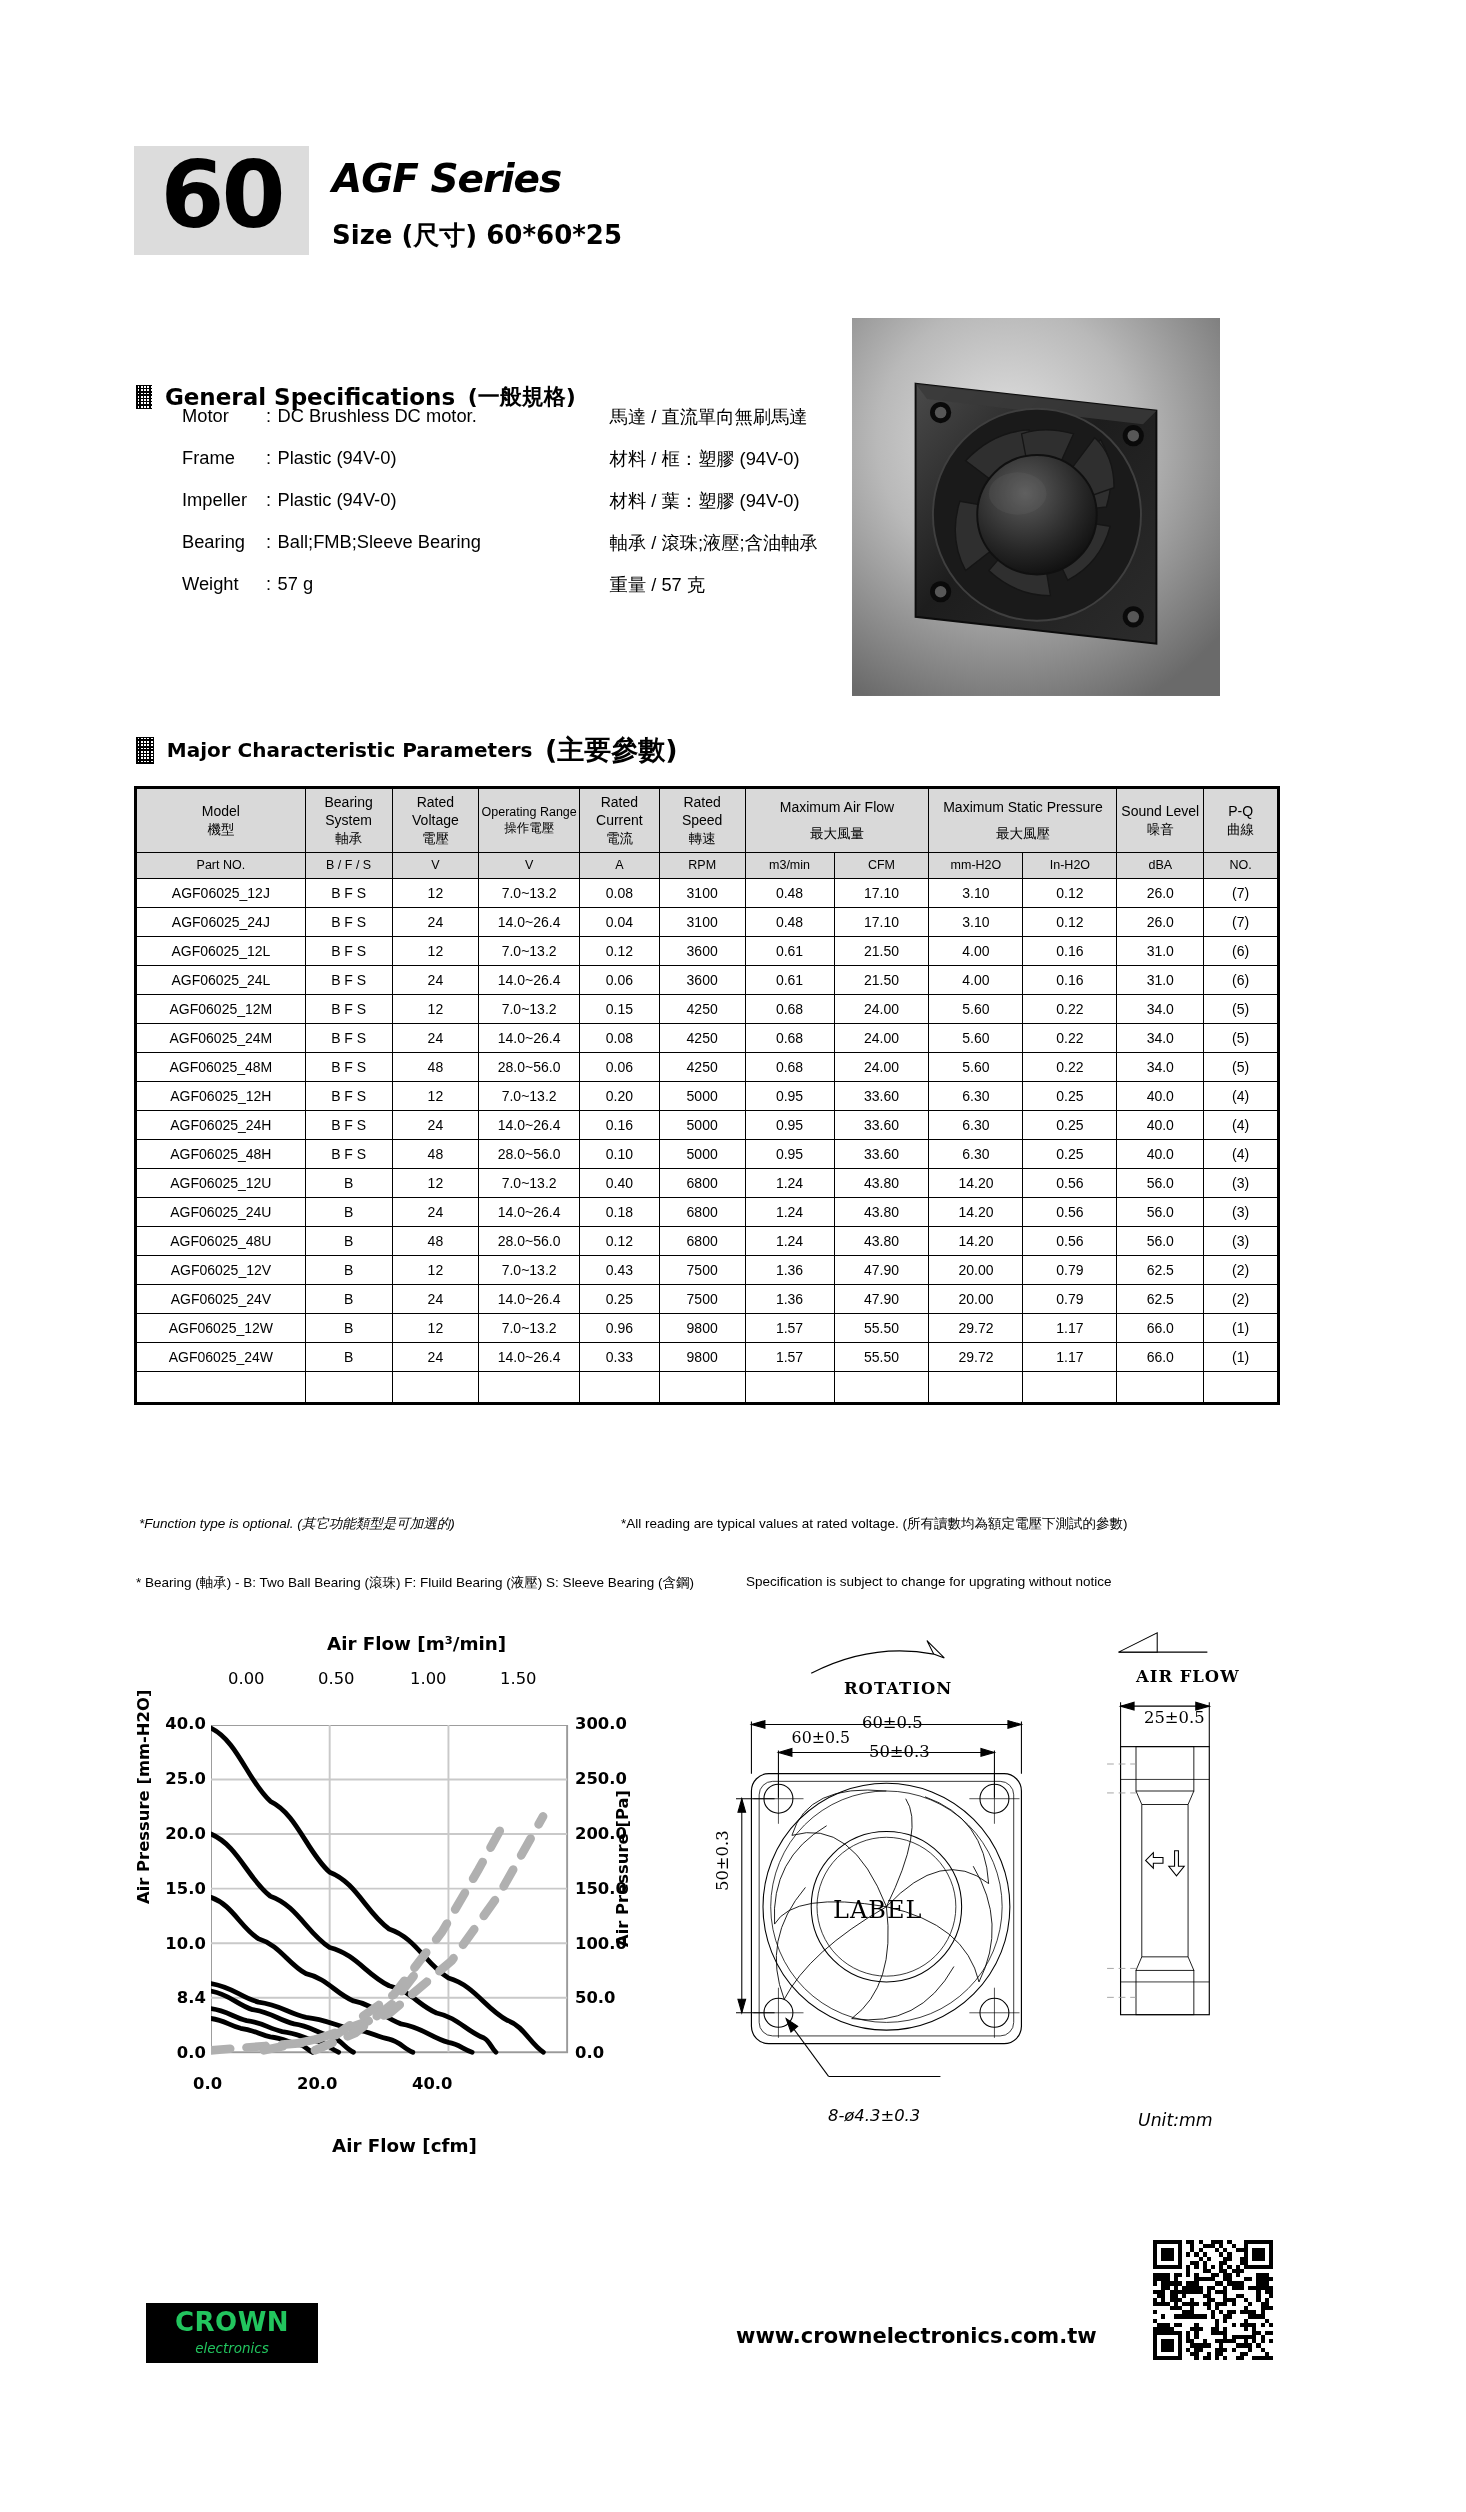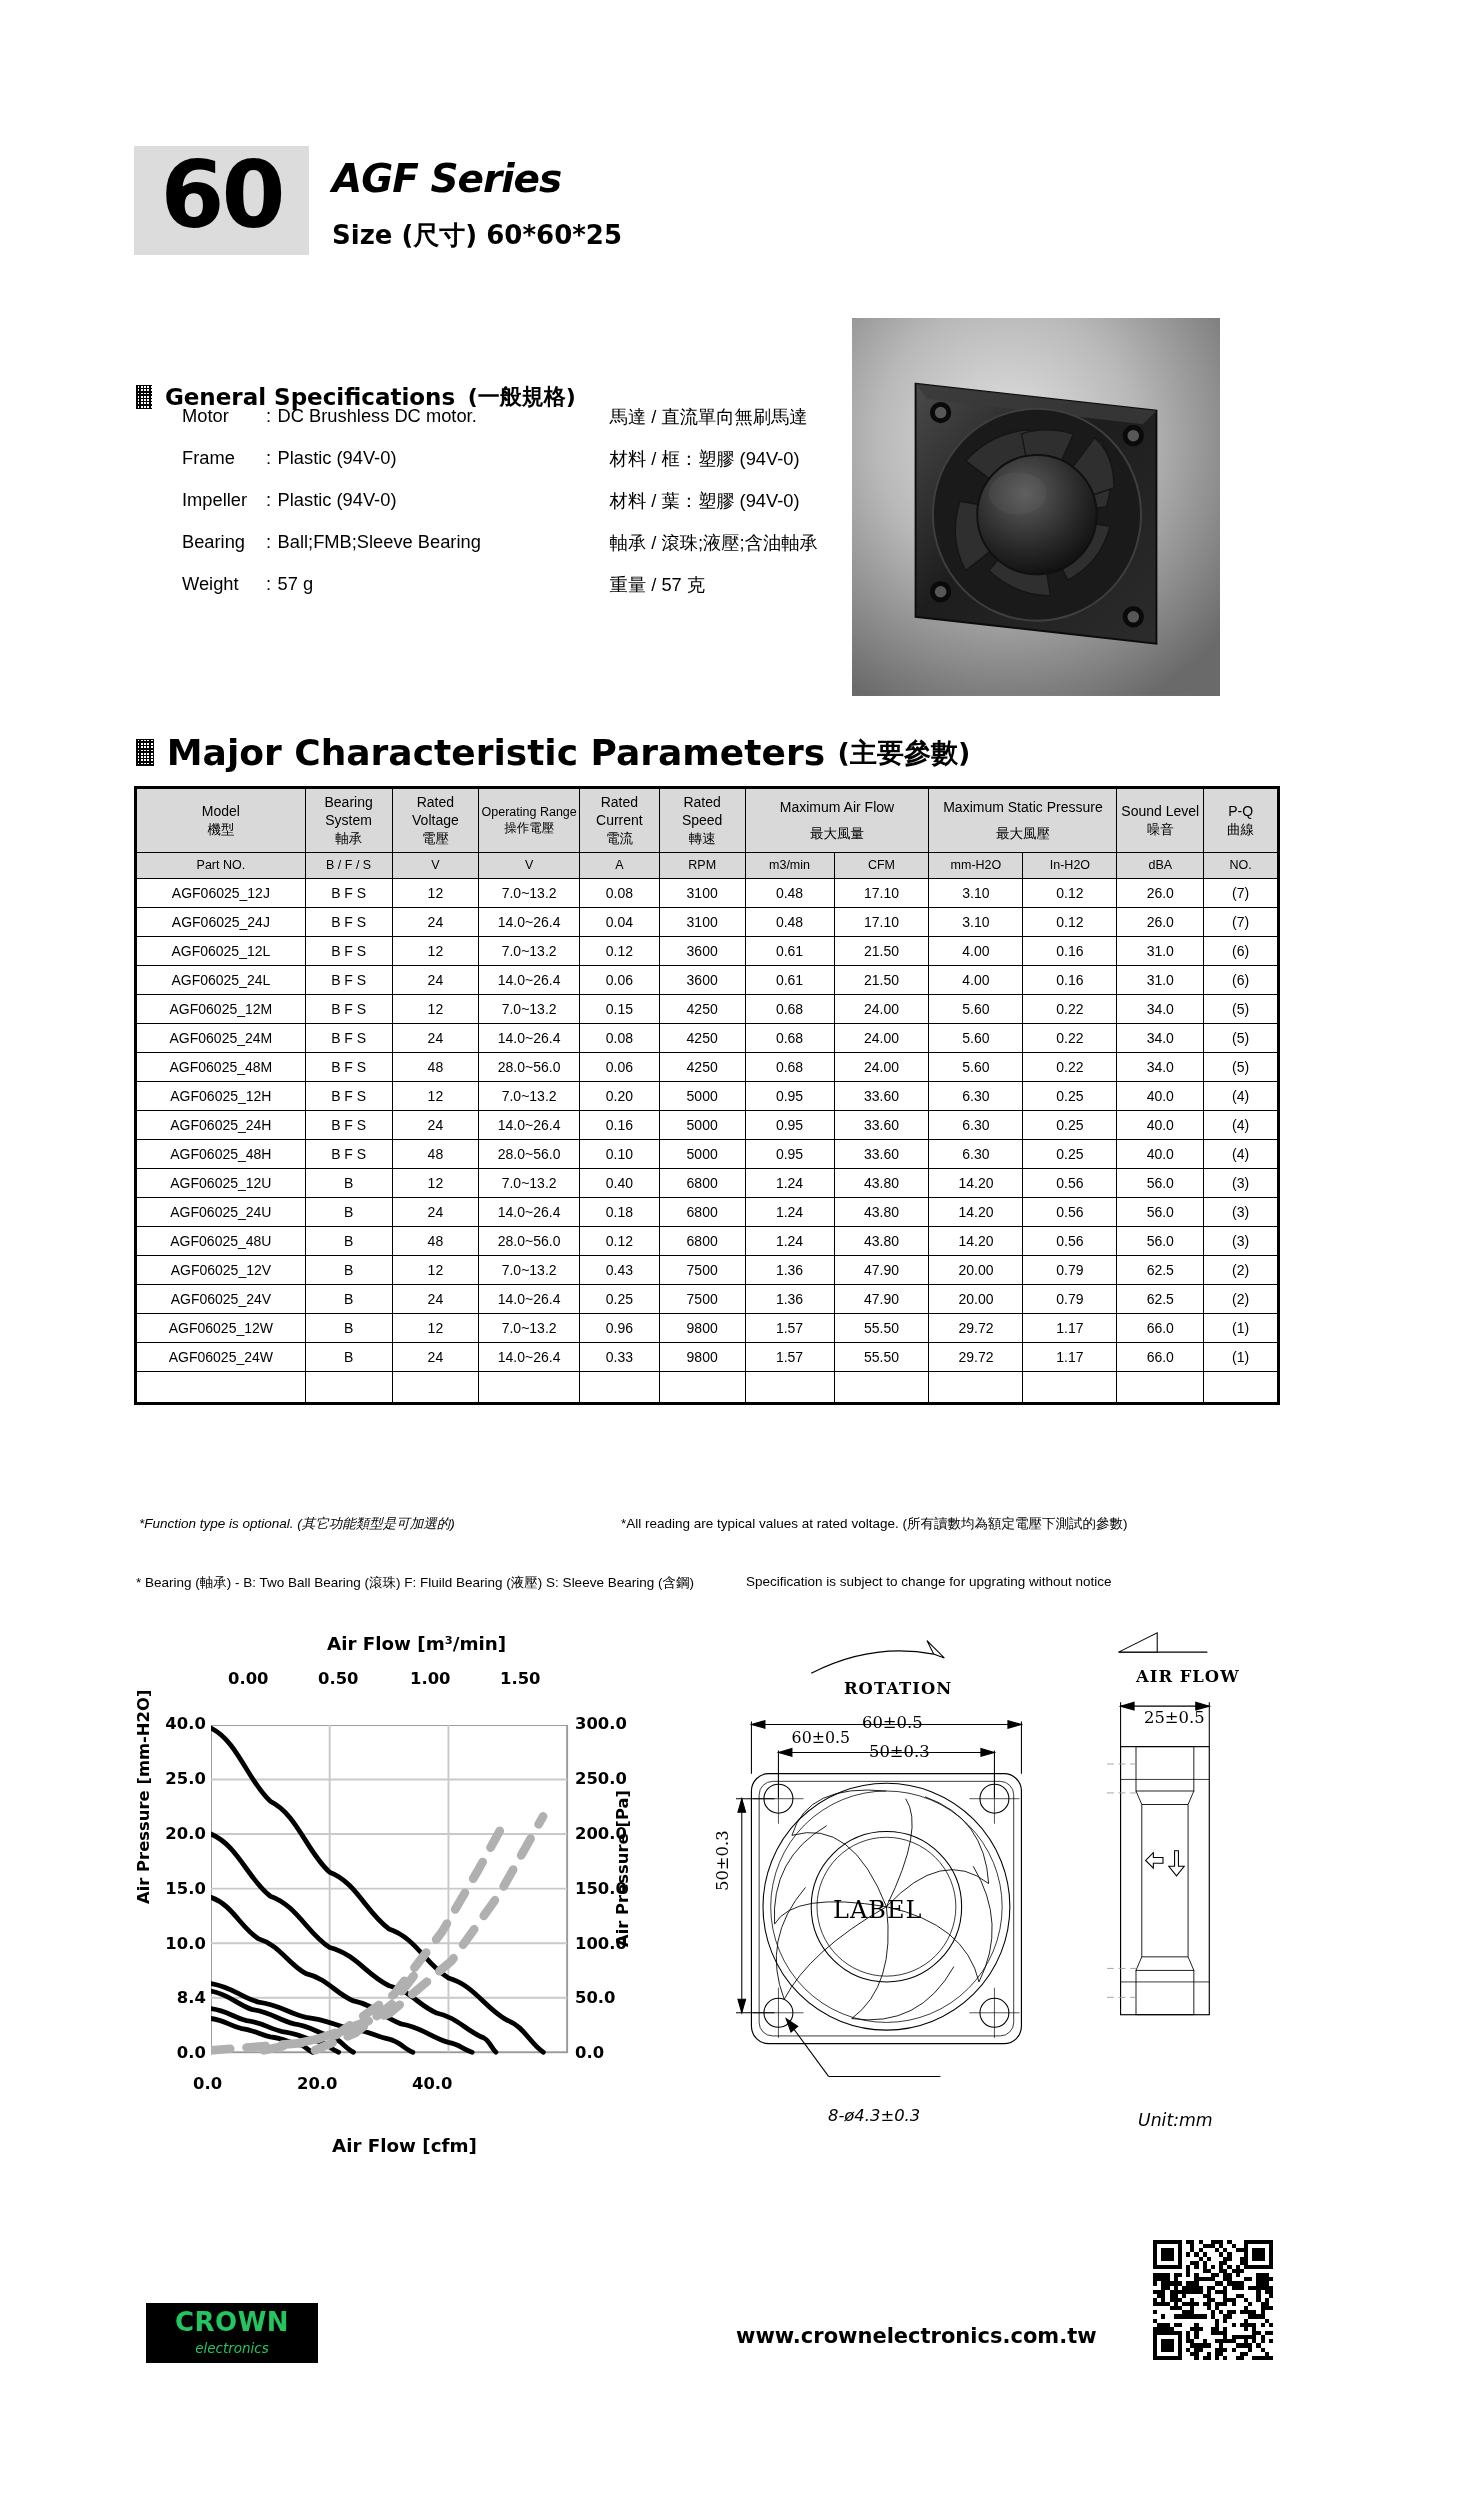--- a/index.html
+++ b/index.html
@@ -21,21 +21,21 @@
   .hatch{width:16.4px;height:24px;
      background-image:
        repeating-linear-gradient(0deg,#000 0px,#000 1.5px,transparent 1.5px,transparent 3.3px),
        repeating-linear-gradient(90deg,#000 0px,#000 1.5px,transparent 1.5px,transparent 3.3px);
      background-color:#fff;}
   .sec-en{font-size:23px;font-weight:bold;font-family:"DejaVu Sans",sans-serif;}
   .sec-zh{font-size:22px;font-weight:bold;font-family:"DejaVu Sans",sans-serif;}
 
   #gen-head{left:132px;top:342px;margin-top:40px;}
   #major-head{left:132px;top:732px;}
-  #major-head .sec-en{font-size:36px;}
+  #major-head .sec-en{font-size:20px;}
   #major-head .sec-zh{font-size:27px;}
 
   
   .spec{position:absolute;left:178px;top:395px;width:703px;}
   .spec-row{display:flex;height:42px;align-items:center;font-size:18.3px;}
   .spec-k{width:84px;}
   .spec-c{width:11.6px;}
   .spec-v{width:332px;}
   .spec-zh{font-size:18.3px;}
 
@@ -64,21 +64,21 @@
   
   .fn{position:absolute;font-size:13.5px;}
   #fn1{left:135px;top:1515px;font-style:italic;}
   #fn2{left:617px;top:1515px;}
   #fn3{left:132px;top:1574px;}
   #fn4{left:742px;top:1574px;}
 
   
   .chartwrap{position:absolute;left:135px;top:1629px;width:511px;height:540px;}
   .ch-title{position:absolute;left:188px;top:3.9px;font-size:18.3px;font-weight:bold;font-family:"DejaVu Sans",sans-serif;}
-  .ch-xtop{position:absolute;top:40px;font-size:16.4px;font-weight:bold;font-family:"DejaVu Sans",sans-serif;}
+  .ch-xtop{position:absolute;top:40px;font-size:16.4px;font-weight:normal;font-family:"DejaVu Sans",sans-serif;}
   .ch-ylab-l{position:absolute;left:-4.8px;top:275px;font-size:16.4px;font-weight:bold;
              font-family:"DejaVu Sans",sans-serif;transform:rotate(-90deg);transform-origin:left top;white-space:nowrap;}
   .ch-ylab-r{position:absolute;left:474px;top:318px;font-size:16.4px;font-weight:bold;
              font-family:"DejaVu Sans",sans-serif;transform:rotate(-90deg);transform-origin:left top;white-space:nowrap;}
   .ch-xlab-b{position:absolute;left:193px;top:506px;font-size:18.3px;font-weight:bold;font-family:"DejaVu Sans",sans-serif;}
   .ch-ytl{position:absolute;font-size:16.4px;font-weight:bold;font-family:"DejaVu Sans",sans-serif;text-align:right;width:62px;}
   .ch-ytr{position:absolute;font-size:16.4px;font-weight:bold;font-family:"DejaVu Sans",sans-serif;text-align:left;width:67px;}
   .ch-xbt{position:absolute;font-size:16.4px;font-weight:bold;font-family:"DejaVu Sans",sans-serif;}
 
   

